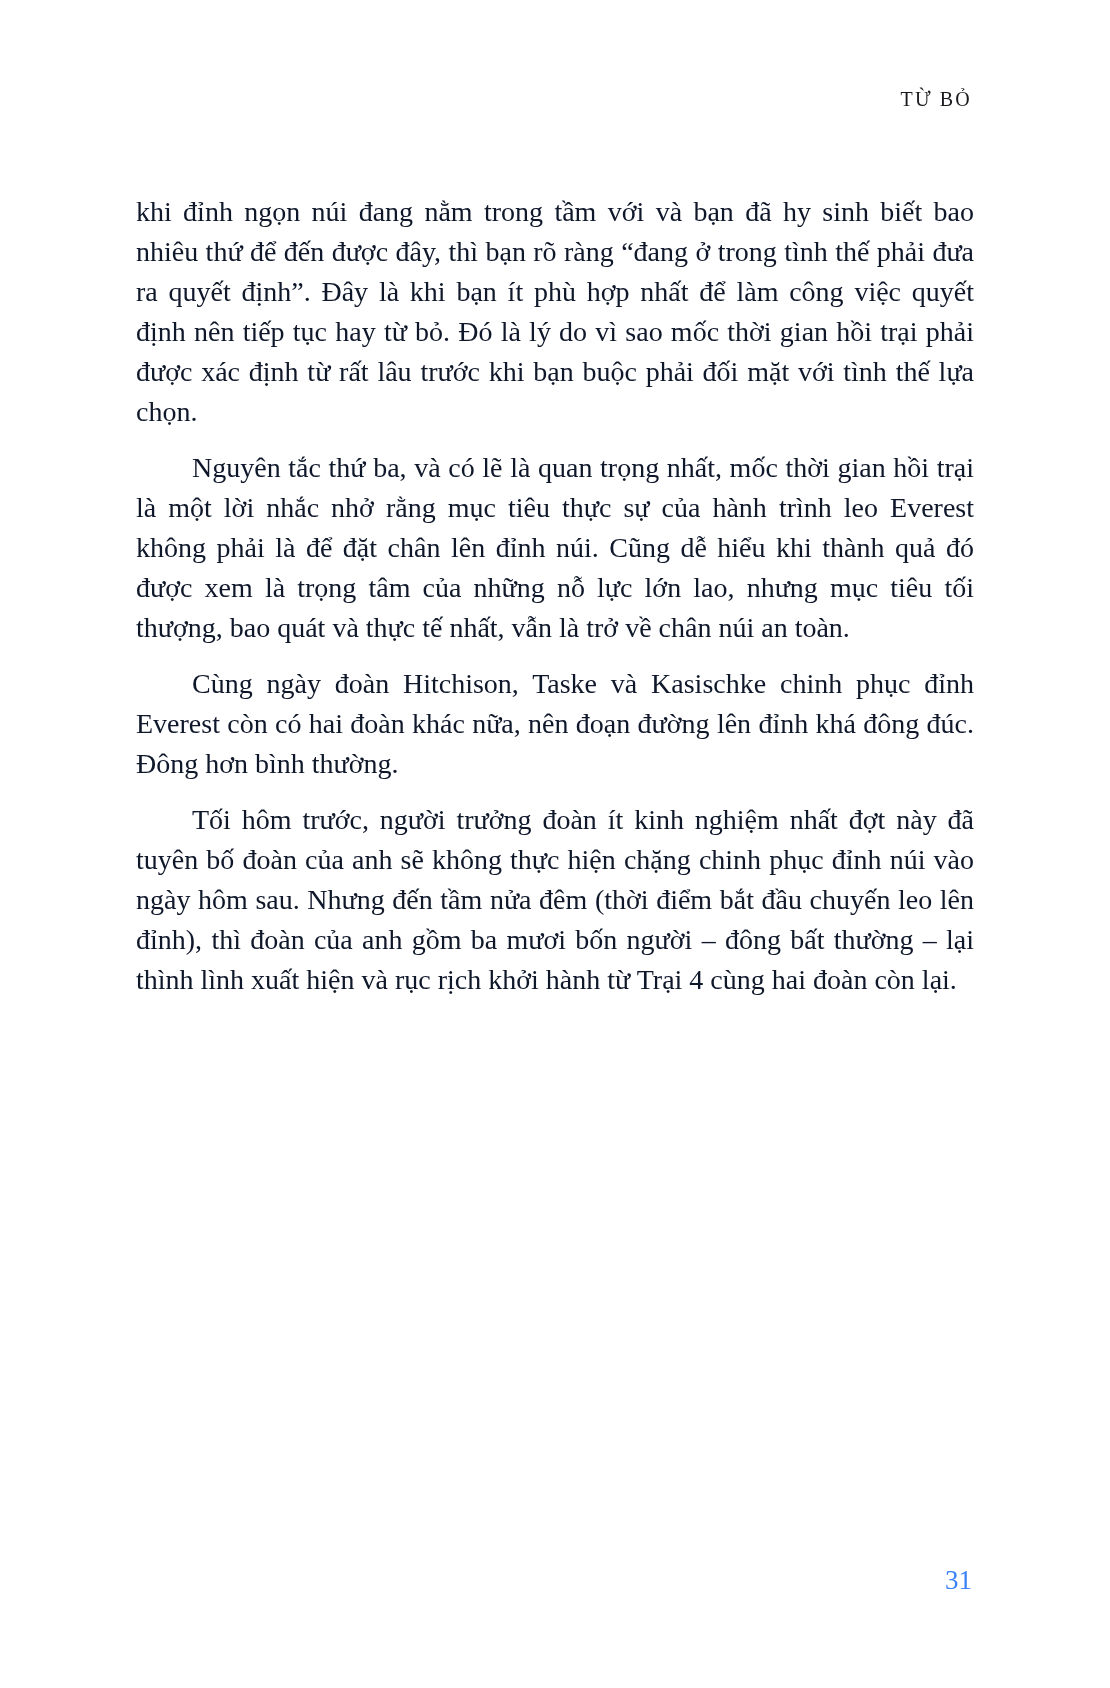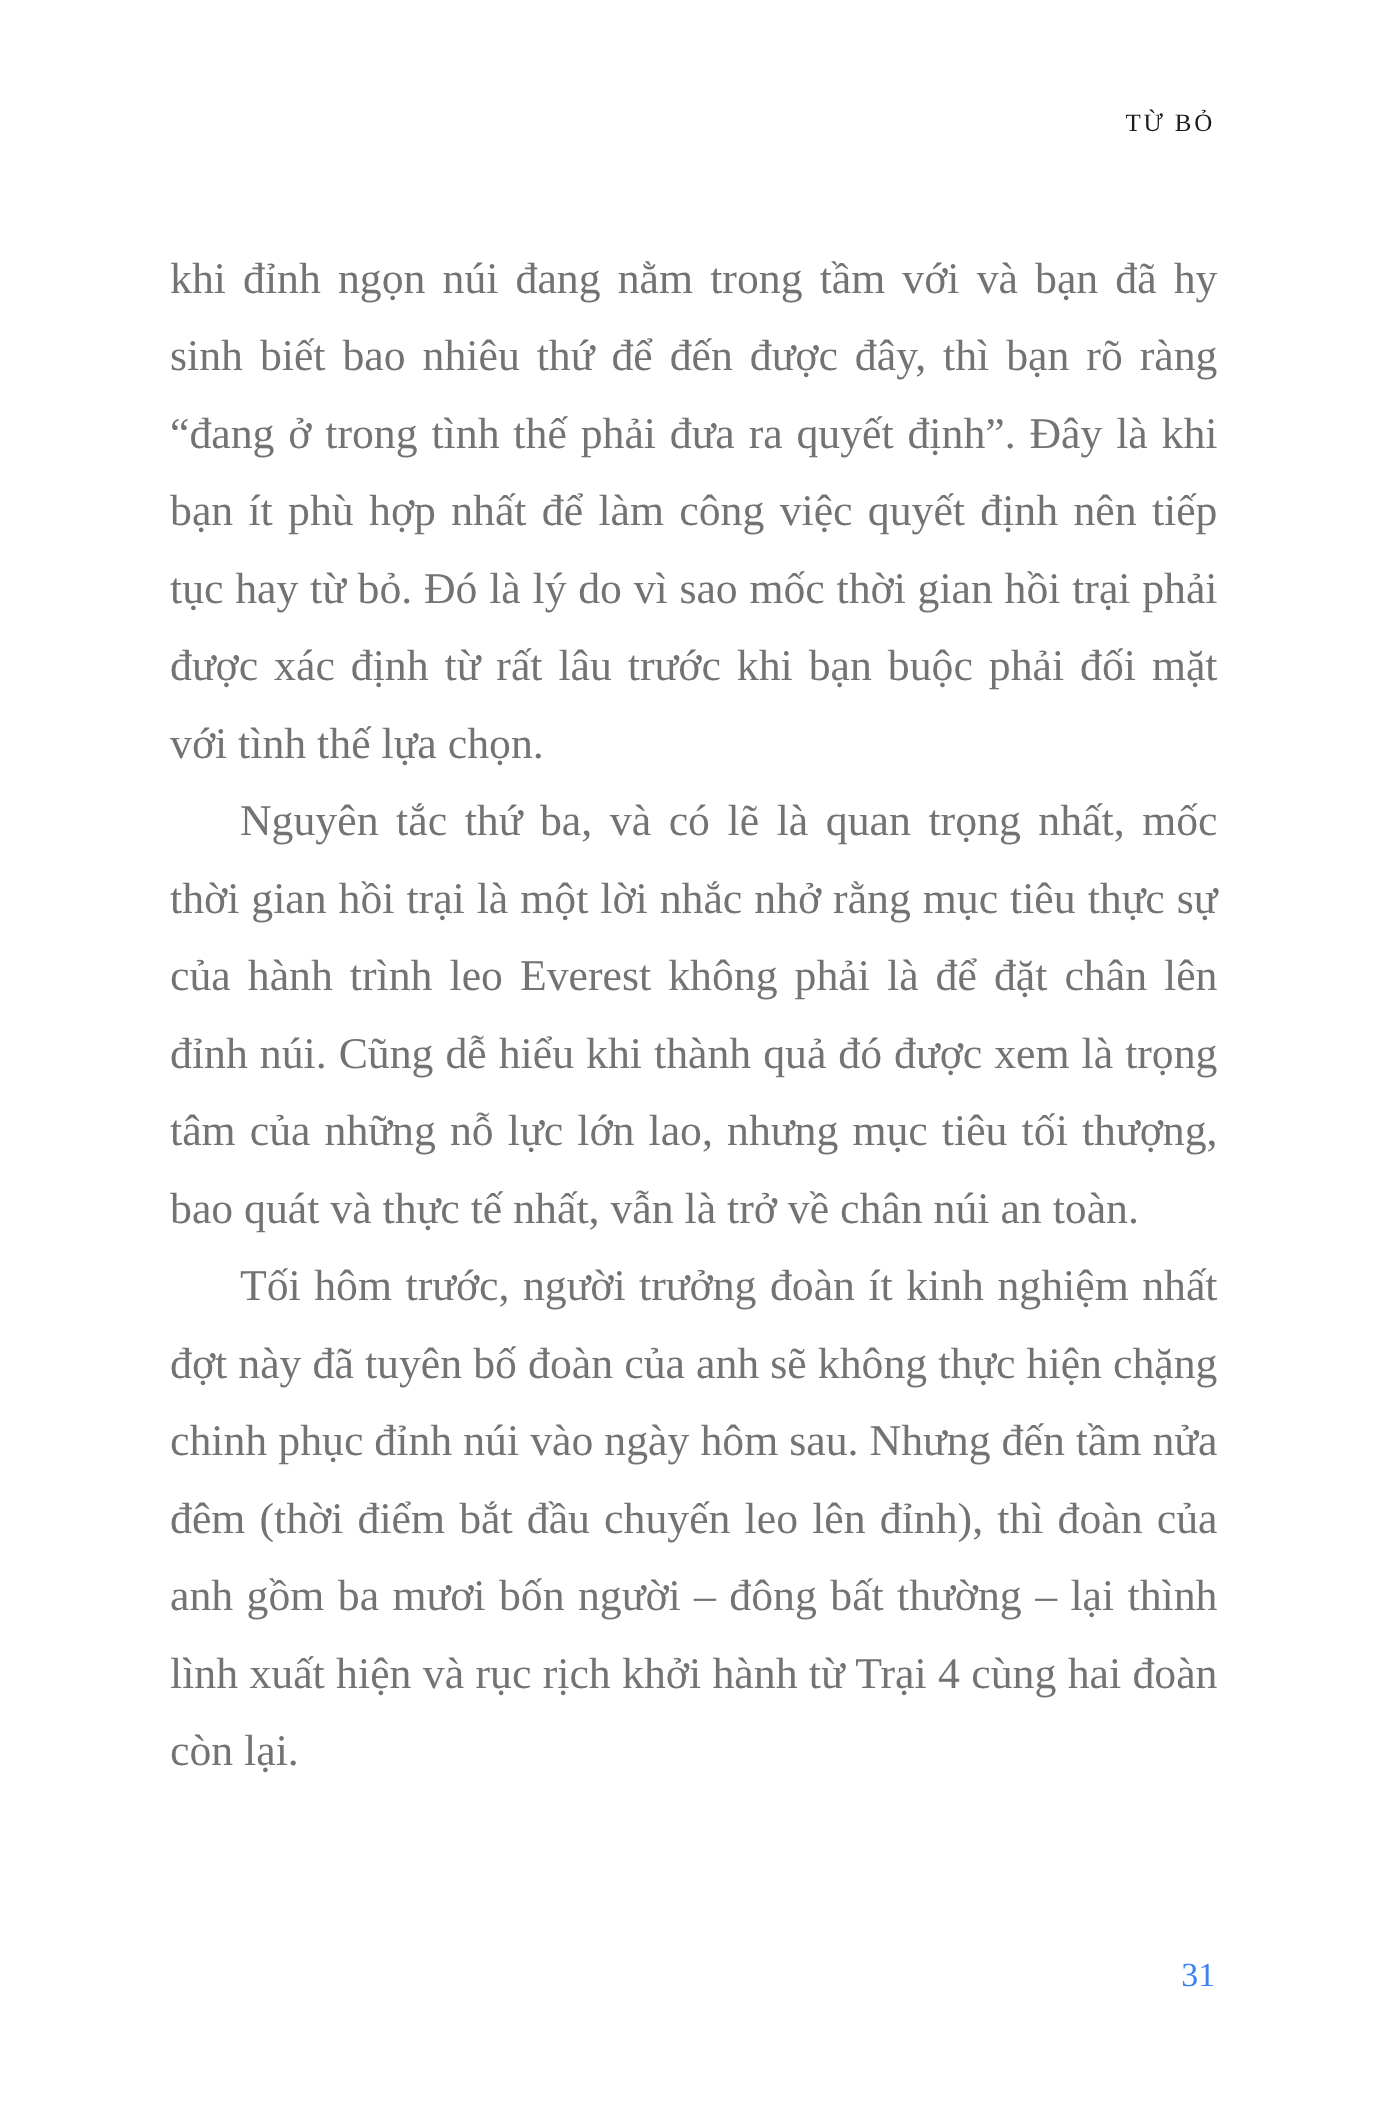--- a/index.html
+++ b/index.html
@@ -30,32 +30,32 @@
     text-transform: uppercase;
   }
   .body-area {
     position: absolute;
     left: 136px;
     top: 192px;
     width: 838px;
   }
   p.para {
     margin: 0 0 0 0;
-    font-size: 35px;
-    line-height: 62px;
+    font-size: 28px;
+    line-height: 40px;
     text-align: justify;
     text-justify: inter-word;
-    color: #737373;
+    color: #0f172a;
     hyphens: none;
   }
   p.para.indent {
     text-indent: 56px;
   }
   p.para + p.para {
-    margin-top: 0px;
+    margin-top: 16px;
   }
   .section-title {
     margin: 55px 0 40px 0;
     text-align: center;
     font-family: "DejaVu Sans", "Liberation Sans", sans-serif;
     font-size: 37px;
     line-height: 60px;
     font-weight: 400;
     color: #15151a;
     letter-spacing: 0.2px;
@@ -82,20 +82,21 @@
 
   <div class="running-head">TỪ BỎ</div>
 
   <div class="body-area">
 
     <p class="para">khi đỉnh ngọn núi đang nằm trong tầm với và bạn đã hy sinh biết bao nhiêu thứ để đến được đây, thì bạn rõ ràng “đang ở trong tình thế phải đưa ra quyết định”. Đây là khi bạn ít phù hợp nhất để làm công việc quyết định nên tiếp tục hay từ bỏ. Đó là lý do vì sao mốc thời gian hồi trại phải được xác định từ rất lâu trước khi bạn buộc phải đối mặt với tình thế lựa chọn.</p>
 
     <p class="para indent">Nguyên tắc thứ ba, và có lẽ là quan trọng nhất, mốc thời gian hồi trại là một lời nhắc nhở rằng mục tiêu thực sự của hành trình leo Everest không phải là để đặt chân lên đỉnh núi. Cũng dễ hiểu khi thành quả đó được xem là trọng tâm của những nỗ lực lớn lao, nhưng mục tiêu tối thượng, bao quát và thực tế nhất, vẫn là trở về chân núi an toàn.</p>
 
 
+    <p class="para indent">Cùng ngày đoàn Hitchison, Taske và Kasischke chinh phục đỉnh Everest còn có hai đoàn khác nữa, nên đoạn đường lên đỉnh khá đông đúc. Đông hơn bình thường.</p>
 
     <p class="para indent">Tối hôm trước, người trưởng đoàn ít kinh nghiệm nhất đợt này đã tuyên bố đoàn của anh sẽ không thực hiện chặng chinh phục đỉnh núi vào ngày hôm sau. Nhưng đến tầm nửa đêm (thời điểm bắt đầu chuyến leo lên đỉnh), thì đoàn của anh gồm ba mươi bốn người – đông bất thường – lại thình lình xuất hiện và rục rịch khởi hành từ Trại 4 cùng hai đoàn còn lại.</p>
 
   </div>
 
   <div class="folio">31</div>
 
 </div>
 
 </body></html>

